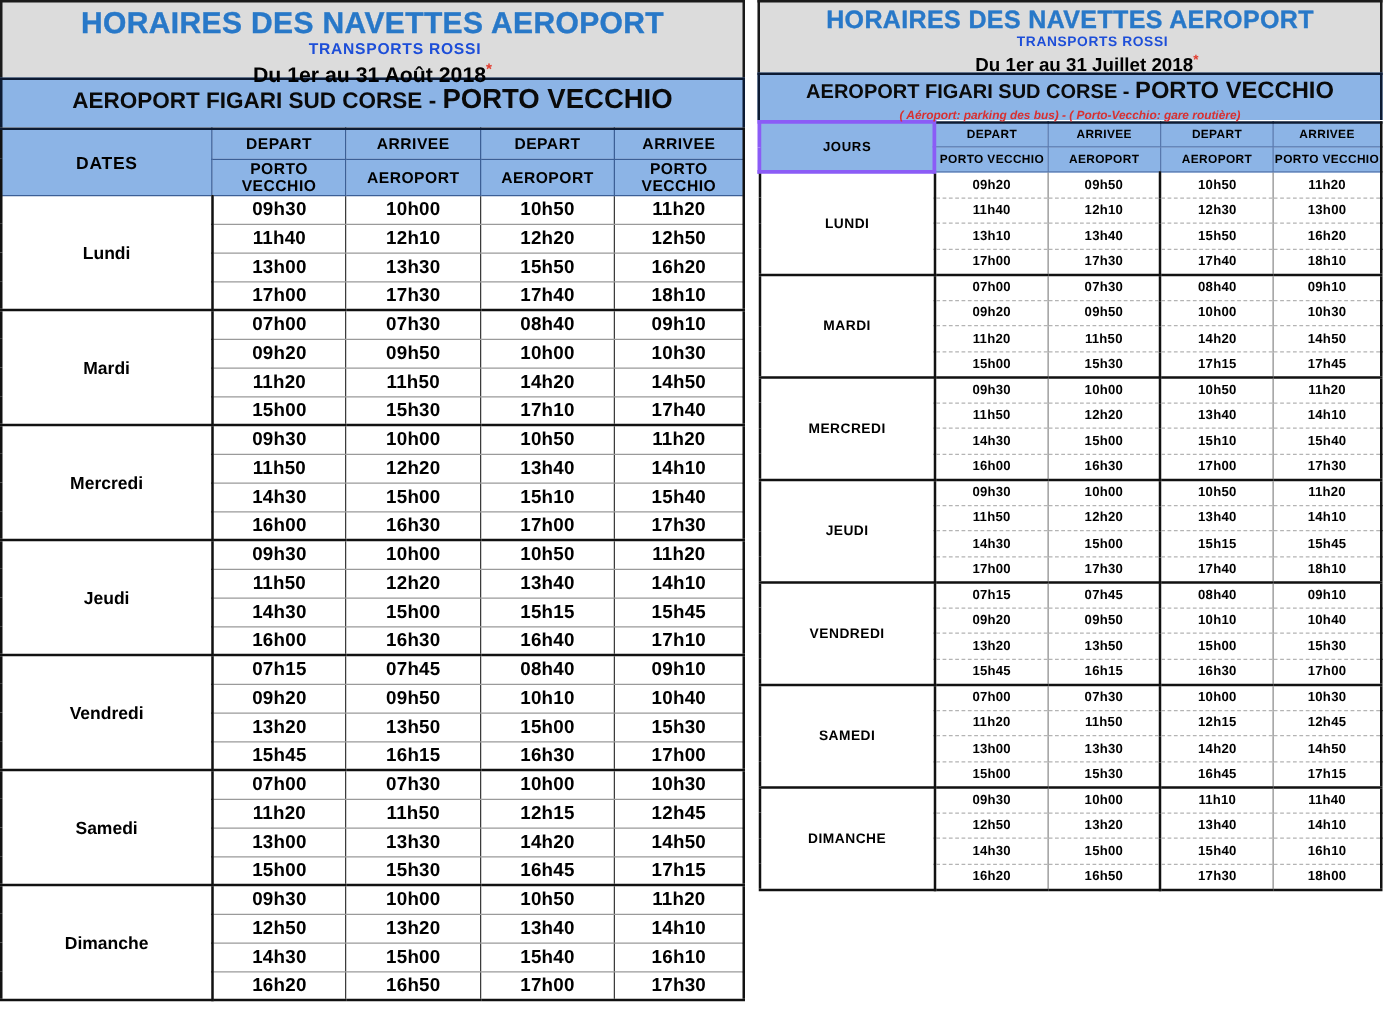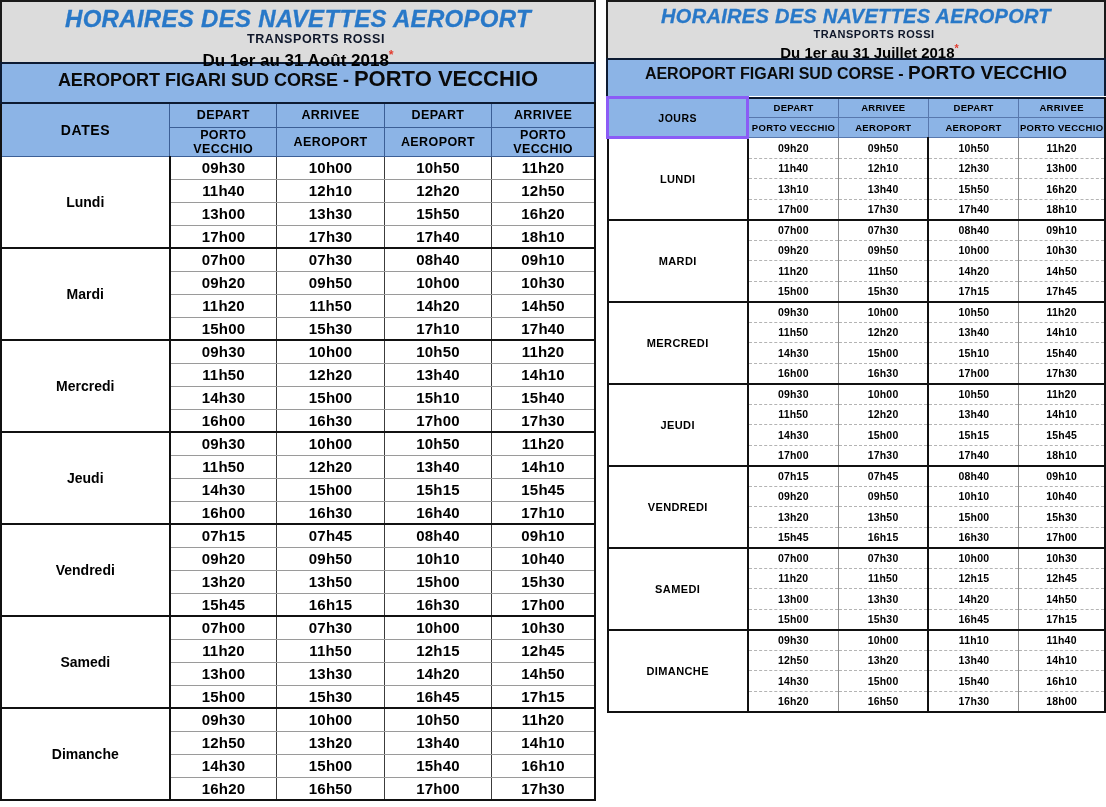--- a/index.html
+++ b/index.html
@@ -22,25 +22,24 @@
     border-bottom:none;
     box-sizing:border-box;
     text-align:center;
     padding:2px 0 1px 0;
   }
   .t-main{
     color:#2878c8;
     font-weight:bold;
     letter-spacing:.3px;
     line-height:1.05;
-    font-style:italic;
     -webkit-text-stroke:0.3px #2878c8;
   }
   .t-sub{
-    color:#0f172a;
+    color:#1d4ed8;
     font-weight:bold;
     line-height:1.2;
     padding-left:36px;
   }
   .t-date{
     color:#000;
     font-weight:bold;
     line-height:1.15;
     position:relative;
     display:inline-block;
@@ -400,20 +399,21 @@
         <span>Du 1er au 31 Juillet 2018</span><span class="ast">*</span>
       </div>
     </div>
 
     <div class="routeblock">
       <div class="r-line1">
         <span>AEROPORT FIGARI SUD CORSE</span>
         <span>-</span>
         <span class="big">PORTO VECCHIO</span>
       </div>
+      <div class="r-line2">( Aéroport: parking des bus)   -   ( Porto-Vecchio: gare routière)</div>
     </div>
 
     <table class="sched" id="right-table">
       <colgroup>
           <col class="c0">
           <col class="c1">
           <col class="c2">
           <col class="c3">
           <col class="c4">
         </colgroup>

